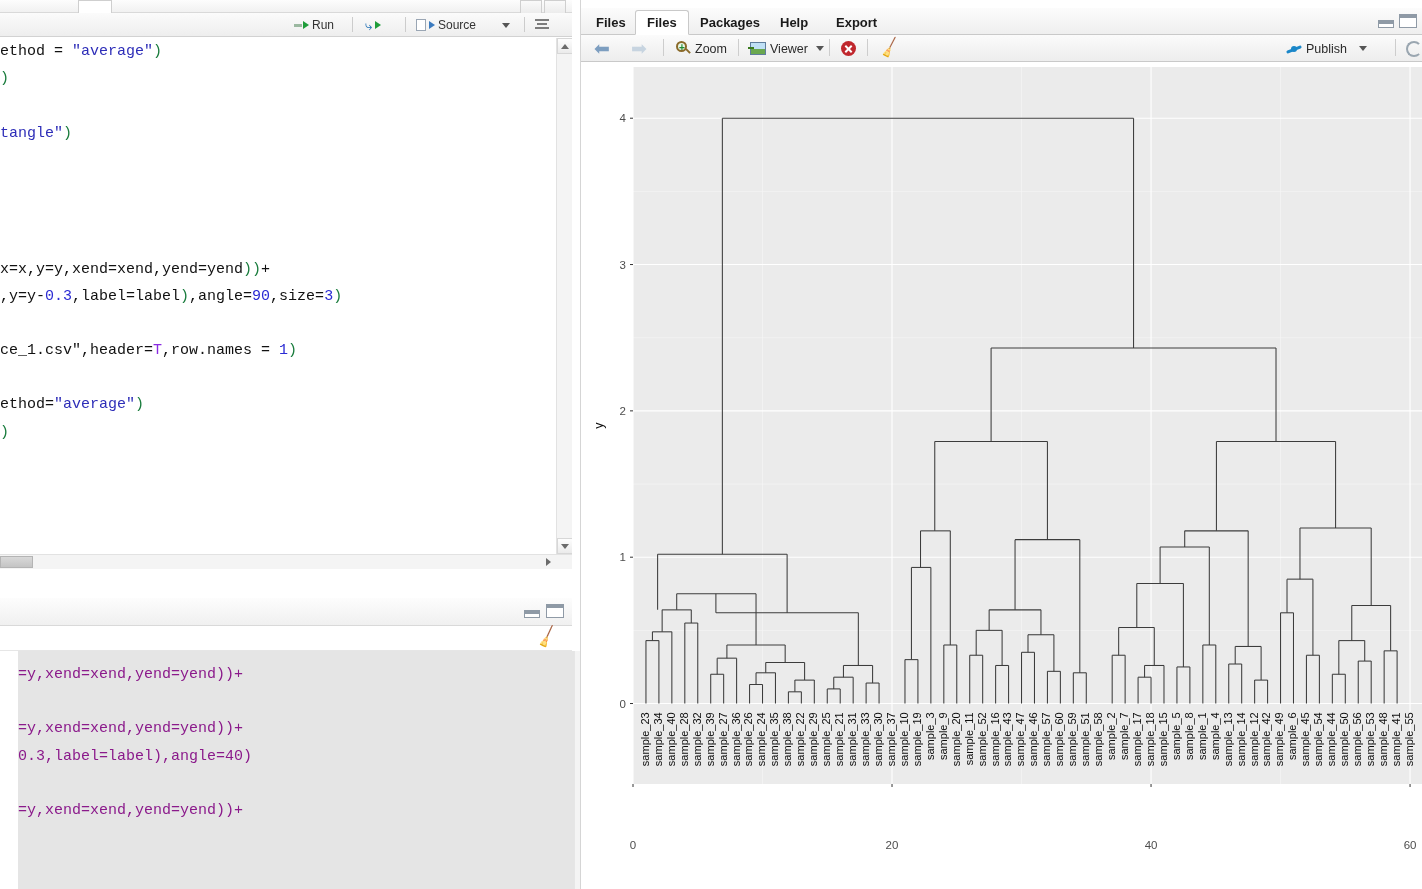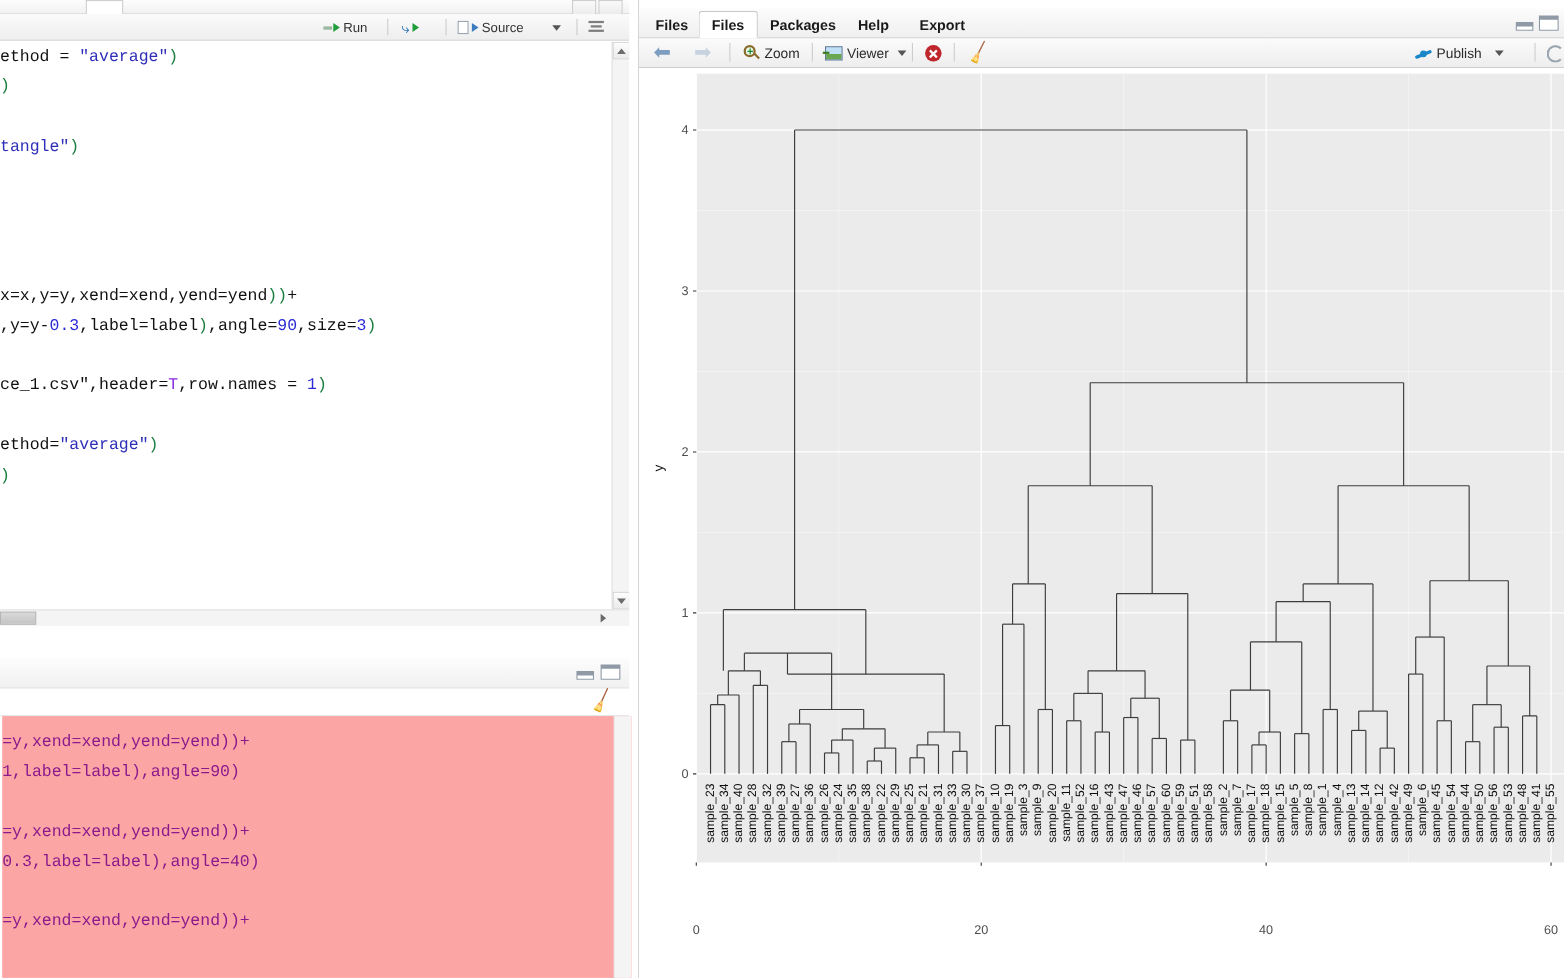--- a/index.html
+++ b/index.html
@@ -154,22 +154,22 @@
 
   .con-toolbar {
     position: absolute; left: 0; top: 28px; width: 572px; height: 25px;
     background: #ffffff; border-bottom: 1px solid #e6e6e6;
   }
   .broom {
     position: absolute; right: 14px; top: 3px;
     font-size: 17px; line-height: 1; color: #b8860b; transform: rotate(-20deg);
   }
   .con-body {
-    position: absolute; left: 2px; top: 53px; width: 572px; height: 238px;
-    background: #fca5a5; overflow: hidden;
+    position: absolute; left: 18px; top: 53px; width: 572px; height: 238px;
+    background: #e5e5e5; overflow: hidden;
   }
   .con-text {
     position: absolute; left: 0; top: 10px; width: 556px;
     font-family: "Liberation Mono", monospace;
     font-size: 15px; line-height: 27.2px; white-space: pre;
     color: #8b1a8b;
   }
   .con-text .ln { height: 27.2px; }
   .con-vsb {
     position: absolute; right: 0; top: 0; width: 16px; height: 238px;
@@ -309,21 +309,21 @@
       <div class="con-titlebar">
         <div class="win-ctl">
           <div class="min-ico"></div>
           <div class="max-ico"></div>
         </div>
       </div>
       <div class="con-toolbar">
         <div class="broom">🧹</div>
       </div>
       <div class="con-body">
-        <div class="con-text" id="console-text"><div class="ln">=y,xend=xend,yend=yend))+</div><div class="ln">1,label=label),angle=90)</div><div class="ln"></div><div class="ln">=y,xend=xend,yend=yend))+</div><div class="ln">0.3,label=label),angle=40)</div><div class="ln"></div><div class="ln">=y,xend=xend,yend=yend))+</div></div>
+        <div class="con-text" id="console-text"><div class="ln">=y,xend=xend,yend=yend))+</div><div class="ln"></div><div class="ln">=y,xend=xend,yend=yend))+</div><div class="ln">0.3,label=label),angle=40)</div><div class="ln"></div><div class="ln">=y,xend=xend,yend=yend))+</div></div>
         <div class="con-vsb"></div>
       </div>
     </div>
   </div>
 
   <div class="right-col">
 
     <div class="plots-tabbar">
       <div class="ptab" style="left:4px;text-align:center;">
           <span>Files</span>

